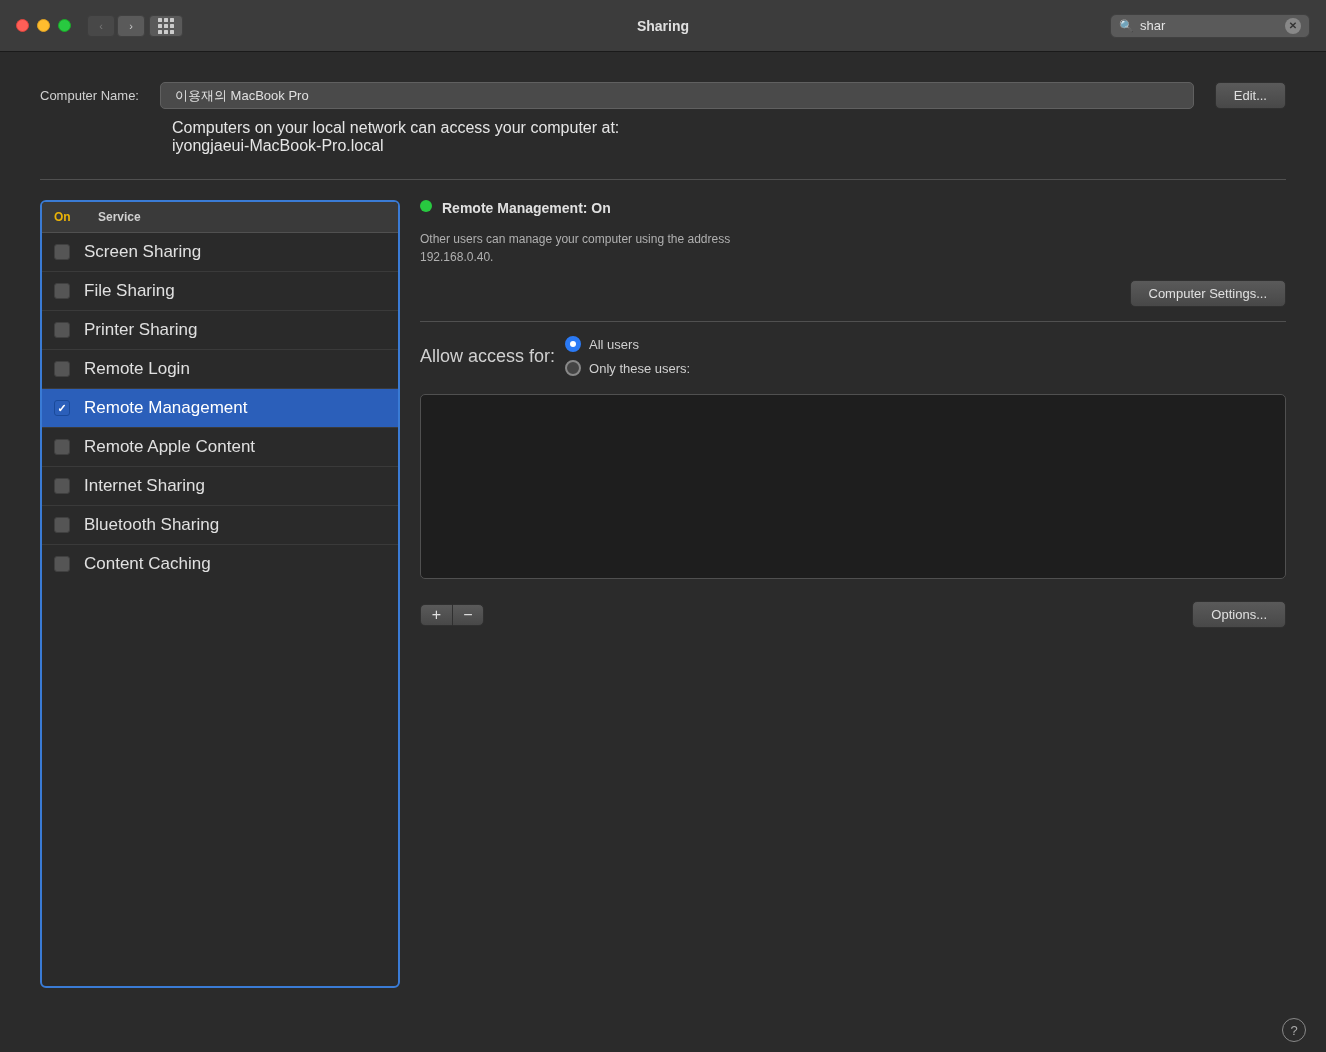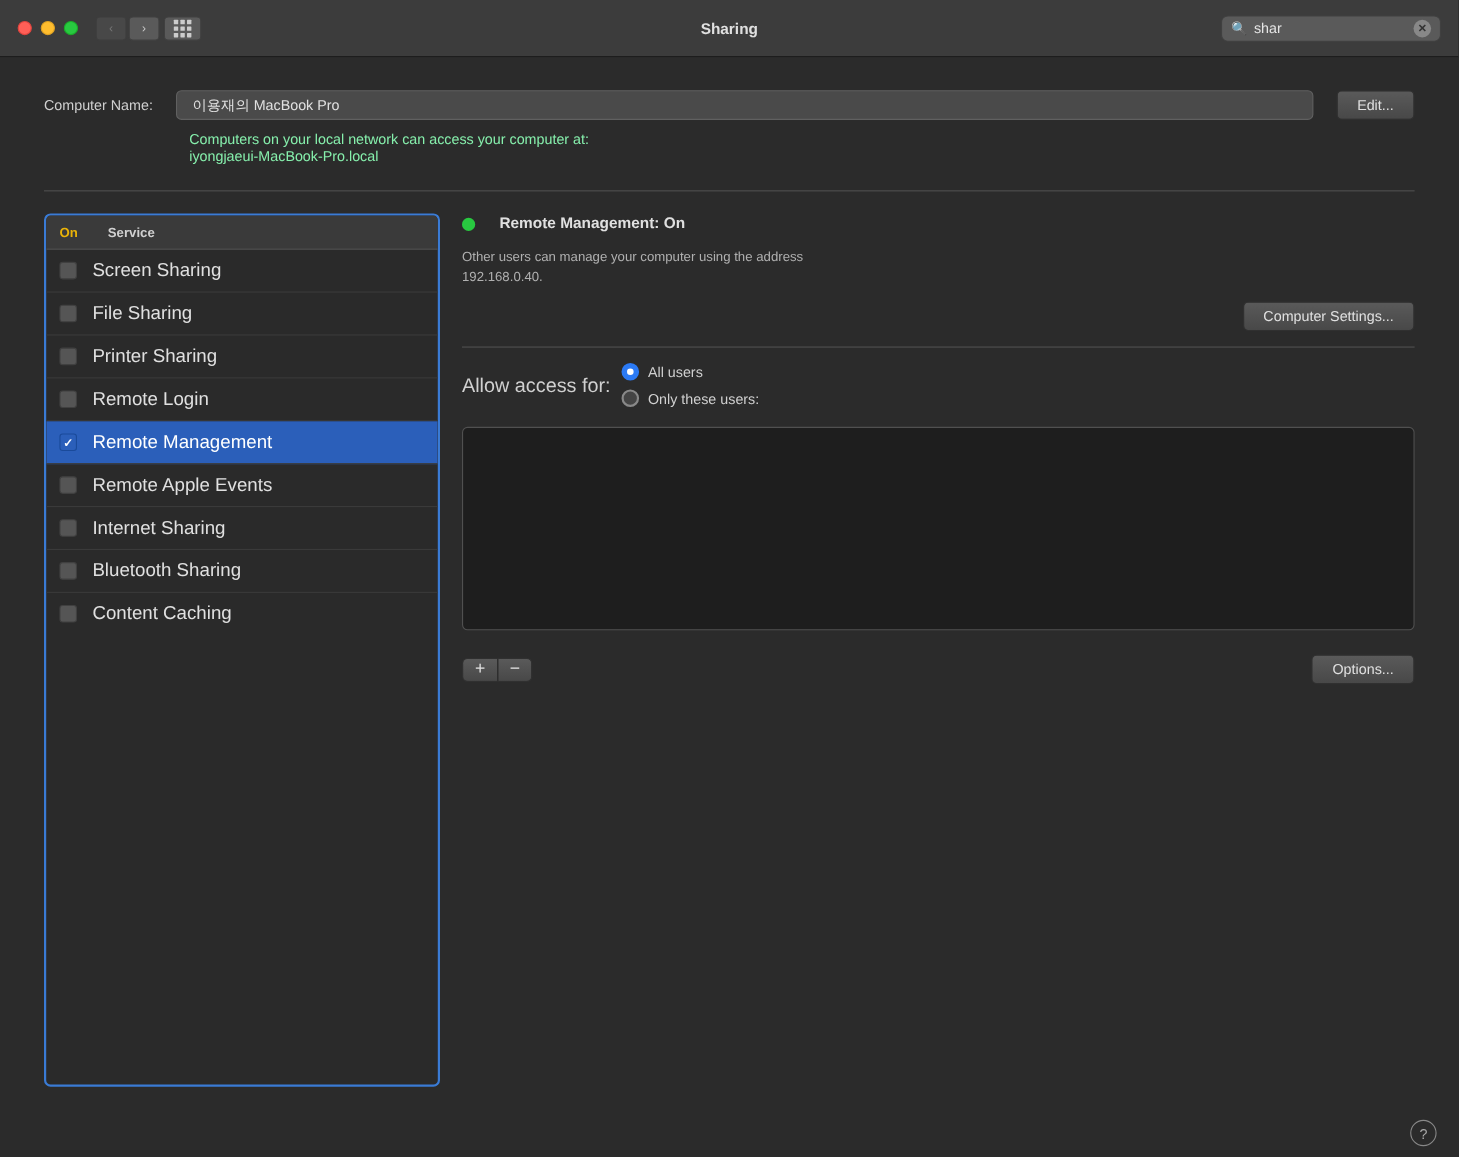--- a/index.html
+++ b/index.html
@@ -164,22 +164,22 @@
       border-radius: 5px;
       padding: 5px 14px;
       color: #e0e0e0;
       font-size: 13px;
       outline: none;
     }
 
     .network-info {
       margin-left: 132px;
       margin-bottom: 4px;
-      color: #86efac;
-      font-size: 13px;
+      color: #e5e5e5;
+      font-size: 16px;
     }
 
     .edit-button {
       margin-left: auto;
       padding: 5px 18px;
       background: linear-gradient(to bottom, #5a5a5a, #484848);
       border: 1px solid #303030;
       border-radius: 5px;
       color: #e0e0e0;
       font-size: 13px;
@@ -283,22 +283,22 @@
     
     .right-panel {
       flex: 1;
       display: flex;
       flex-direction: column;
       gap: 14px;
     }
 
     .status-row {
       display: flex;
-      align-items: flex-end;
-      gap: 22px;
+      align-items: flex-start;
+      gap: 10px;
     }
     .status-dot {
       width: 12px;
       height: 12px;
       border-radius: 50%;
       flex-shrink: 0;
     }
     .status-dot.green { background: #28c940; }
     .status-title {
       color: #e0e0e0;
@@ -517,21 +517,21 @@
 
         <div class="service-item selected">
           <div class="service-checkbox checked">
             <span class="checkmark">✓</span>
           </div>
           <span class="service-name">Remote Management</span>
         </div>
 
         <div class="service-item">
           <div class="service-checkbox"></div>
-          <span class="service-name">Remote Apple Events</span>
+          <span class="service-name">Remote Apple Content</span>
         </div>
 
         <div class="service-item">
           <div class="service-checkbox"></div>
           <span class="service-name">Internet Sharing</span>
         </div>
 
         <div class="service-item">
           <div class="service-checkbox"></div>
           <span class="service-name">Bluetooth Sharing</span>

